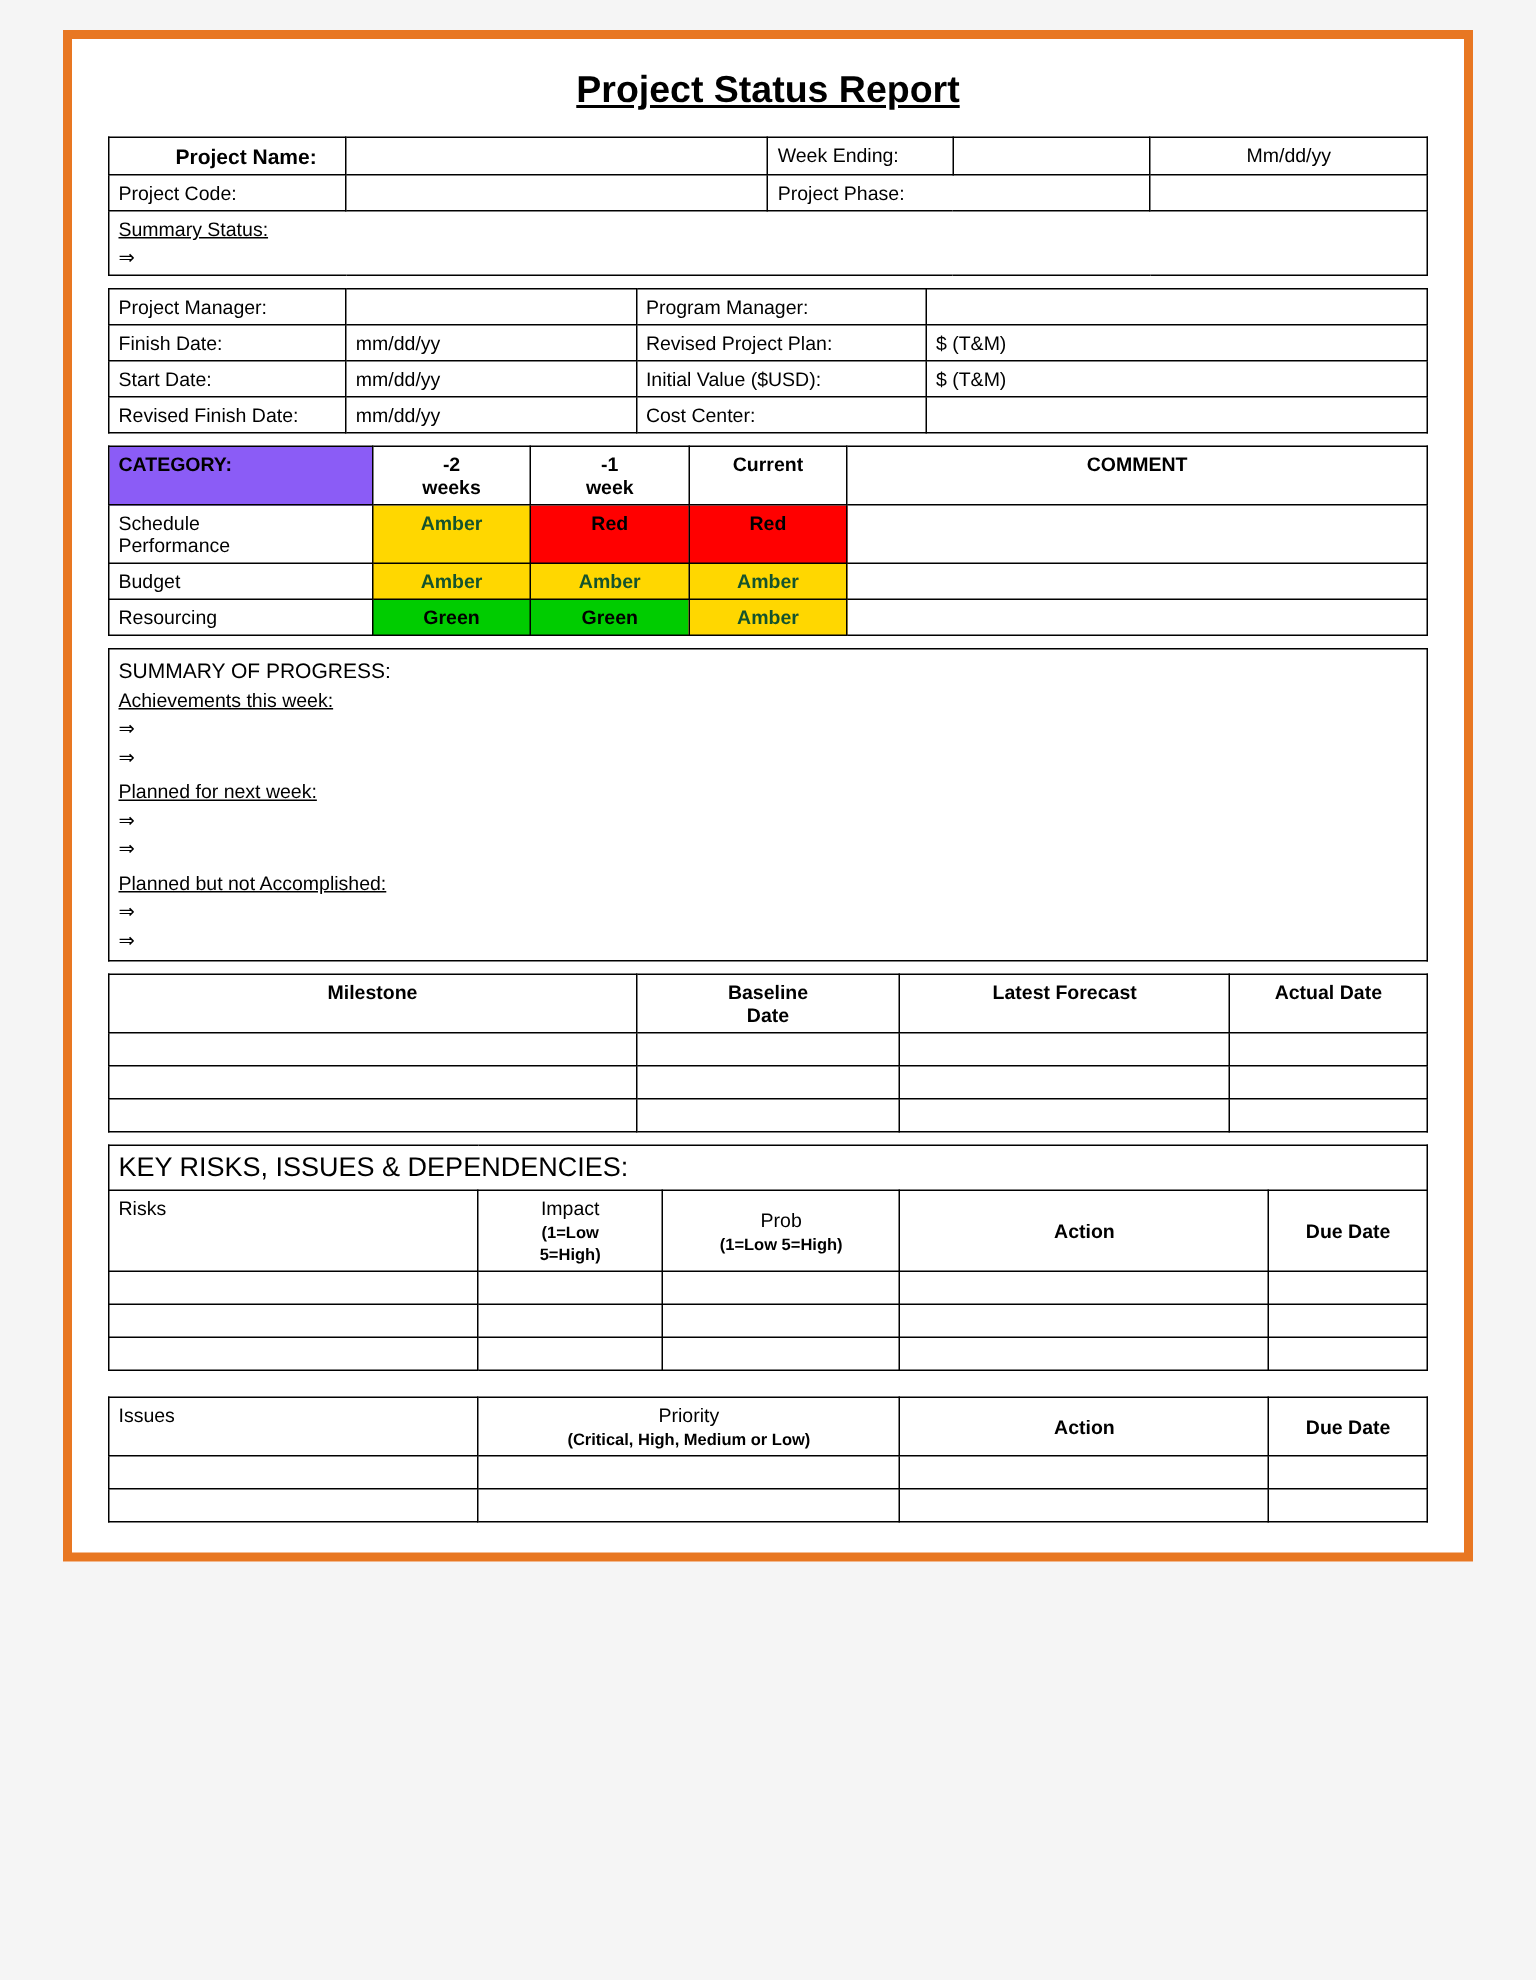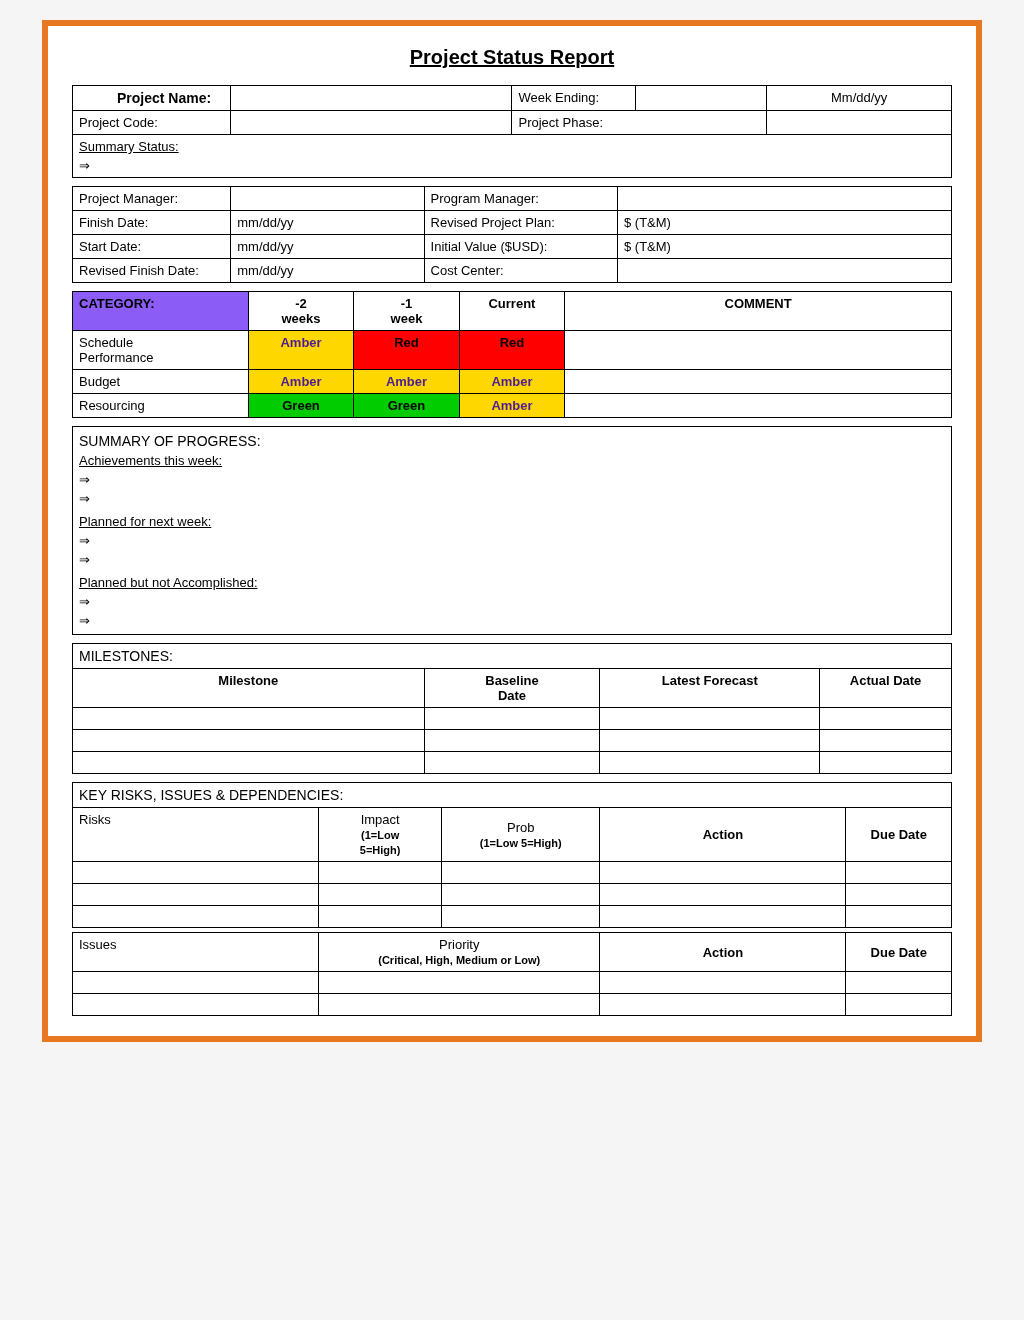--- a/index.html
+++ b/index.html
@@ -14,42 +14,42 @@
       padding: 20px;
     }
     .outer-border {
       border: 6px solid #e87722;
       background: #fff;
       width: 940px;
       padding: 20px 24px;
     }
     .report-title {
       text-align: center;
-      font-size: 20px;
+      font-size: 25px;
       font-weight: bold;
       text-decoration: underline;
       margin-bottom: 16px;
     }
     table {
       width: 100%;
       border-collapse: collapse;
     }
     td, th {
       border: 1px solid #000;
       padding: 4px 6px;
       vertical-align: top;
     }
     .bold { font-weight: normal; }
     .underline { text-decoration: underline; }
     .project-name-label { font-weight: bold; font-size: 14px; padding-left: 44px; }
     .amber-cell {
       background-color: #FFD700;
       font-weight: bold;
       text-align: center;
-      color: #4c1d95;
+      color: #14532d;
     }
     .red-cell {
       background-color: #FF0000;
       font-weight: bold;
       text-align: center;
       color: #000;
     }
     .green-cell {
       background-color: #00CC00;
       font-weight: bold;
@@ -197,23 +197,20 @@
         <div class="bold underline" style="margin-top:8px;">Planned but not Accomplished:</div>
         <div style="margin-top:4px;">⇒</div>
         <div style="margin-top:4px;">⇒</div>
       </td>
     </tr>
   </tbody>
     </table>
 
   <table style="margin-top:8px;">
     <tbody>
-        <tr>
-      <td colspan="4" class="bold" style="font-size:14px;">MILESTONES:</td>
-    </tr>
     <tr>
       <td style="width:40%" class="milestone-col-header bold">Milestone</td>
       <td style="width:20%" class="milestone-col-header bold">Baseline<br>Date</td>
       <td style="width:25%" class="milestone-col-header bold">Latest Forecast</td>
       <td style="width:15%" class="milestone-col-header bold">Actual Date</td>
     </tr>
     <tr class="empty-row">
       <td></td>
       <td></td>
       <td></td>
@@ -230,21 +227,21 @@
       <td></td>
       <td></td>
       <td></td>
     </tr>
   </tbody>
     </table>
 
   <table style="margin-top:8px;">
     <tbody>
         <tr>
-      <td colspan="5" class="bold" style="font-size:14px;">KEY RISKS, ISSUES &amp; DEPENDENCIES:</td>
+      <td colspan="5" class="bold" style="font-size:18px;">KEY RISKS, ISSUES &amp; DEPENDENCIES:</td>
     </tr>
     <tr>
       <td style="width:28%" class="bold">Risks</td>
       <td style="width:14%" class="col-subheader">
         <span class="bold">Impact</span><br>
         <span class="small-text">(1=Low<br>5=High)</span>
       </td>
       <td style="width:18%" class="col-subheader">
         <span class="bold">Prob</span><br>
         <span class="small-text">(1=Low 5=High)</span>
@@ -269,21 +266,21 @@
     <tr class="empty-row">
       <td></td>
       <td></td>
       <td></td>
       <td></td>
       <td></td>
     </tr>
   </tbody>
     </table>
 
-  <table style="margin-top:4px;">
+  <table style="margin-top:17px;">
     <tbody>
         <tr>
       <td style="width:28%" class="bold">Issues</td>
       <td style="width:32%" class="col-subheader">
         <span class="bold">Priority</span><br>
         <span class="small-text">(Critical, High, Medium or Low)</span>
       </td>
       <td style="width:28%" class="col-subheader bold">Action</td>
       <td style="width:12%" class="col-subheader bold">Due Date</td>
     </tr>

